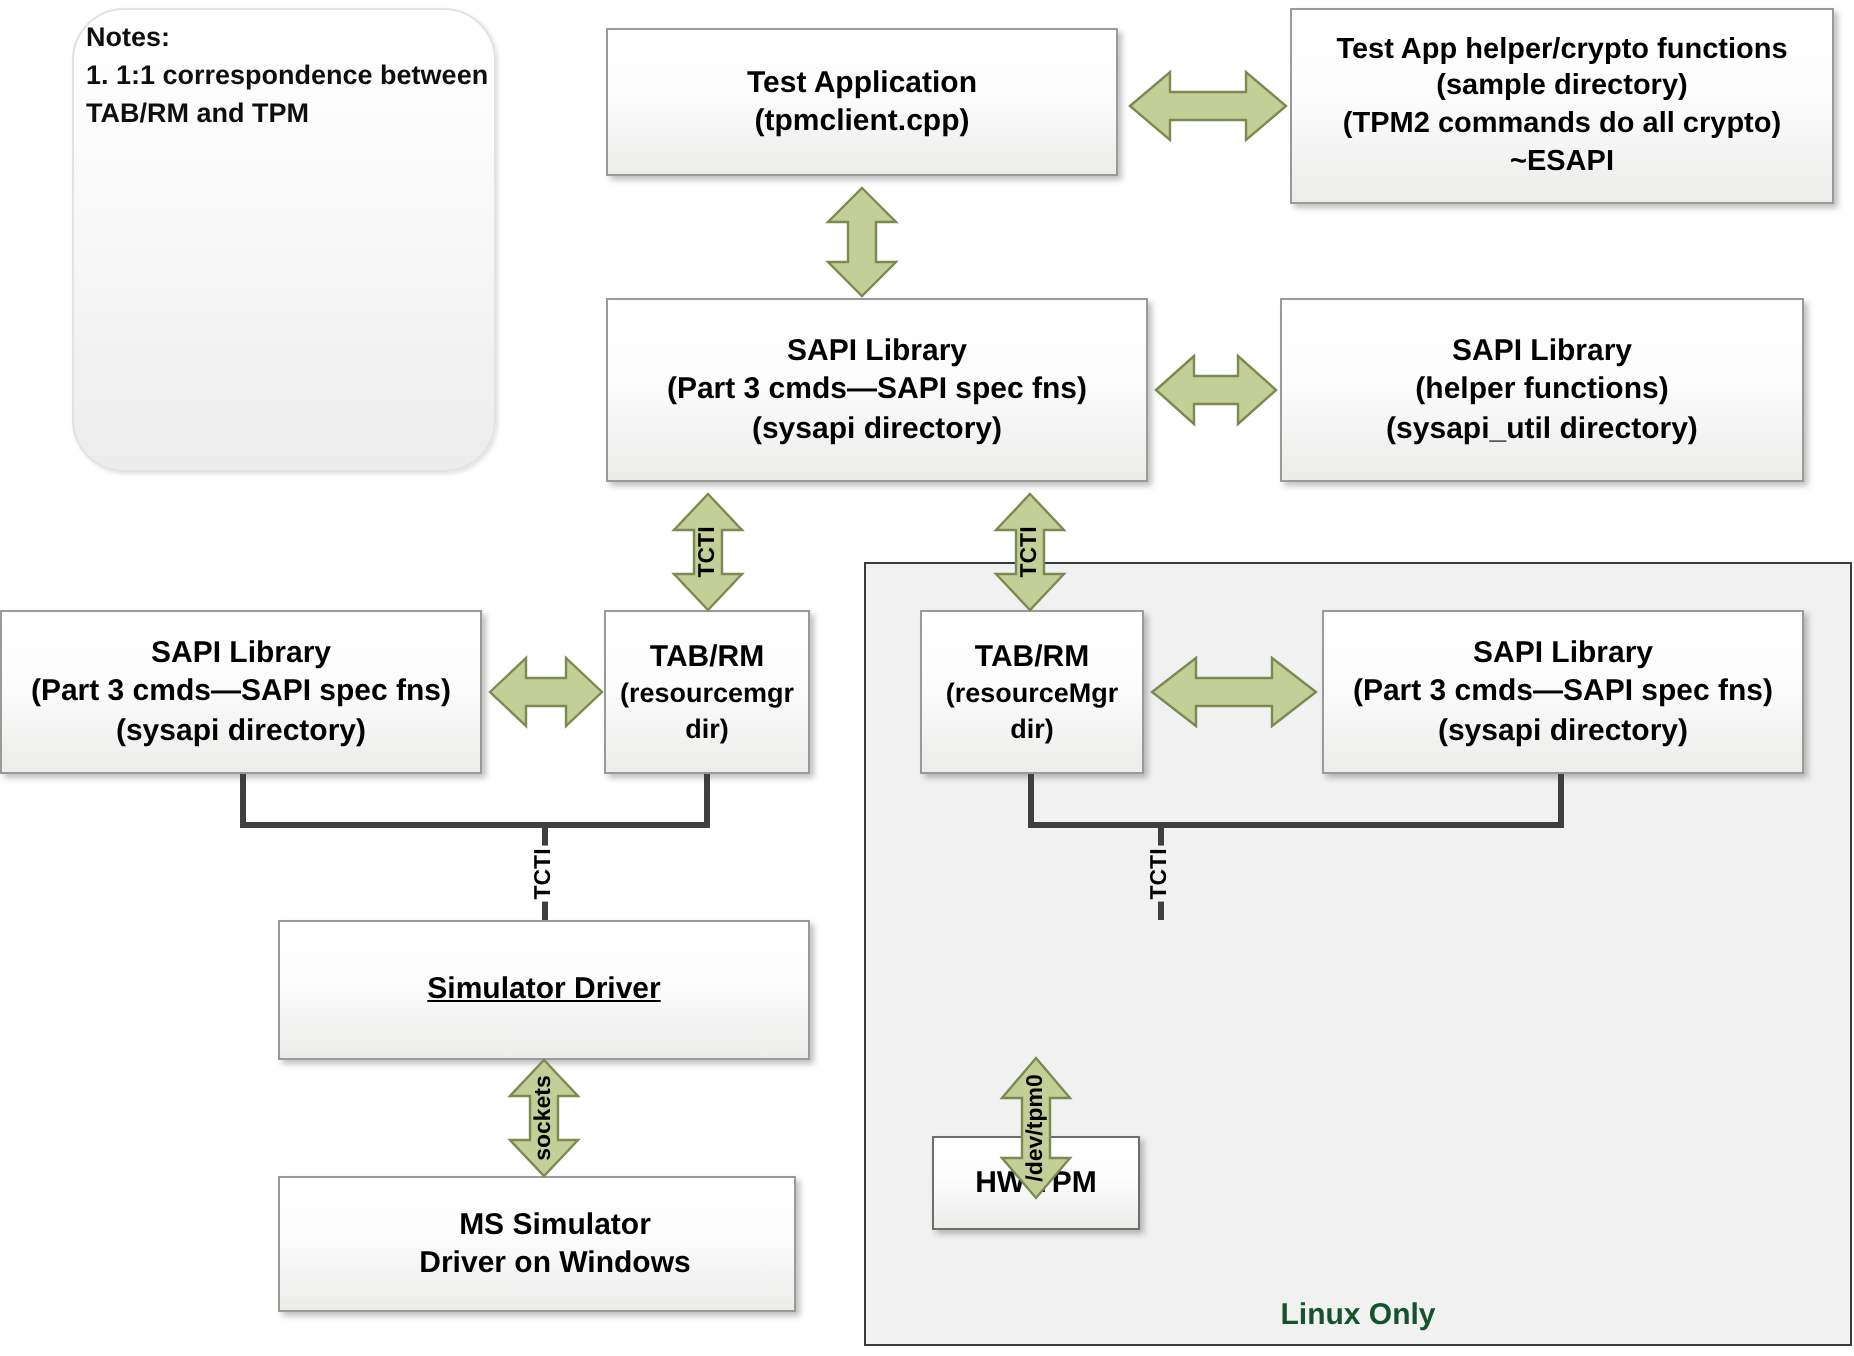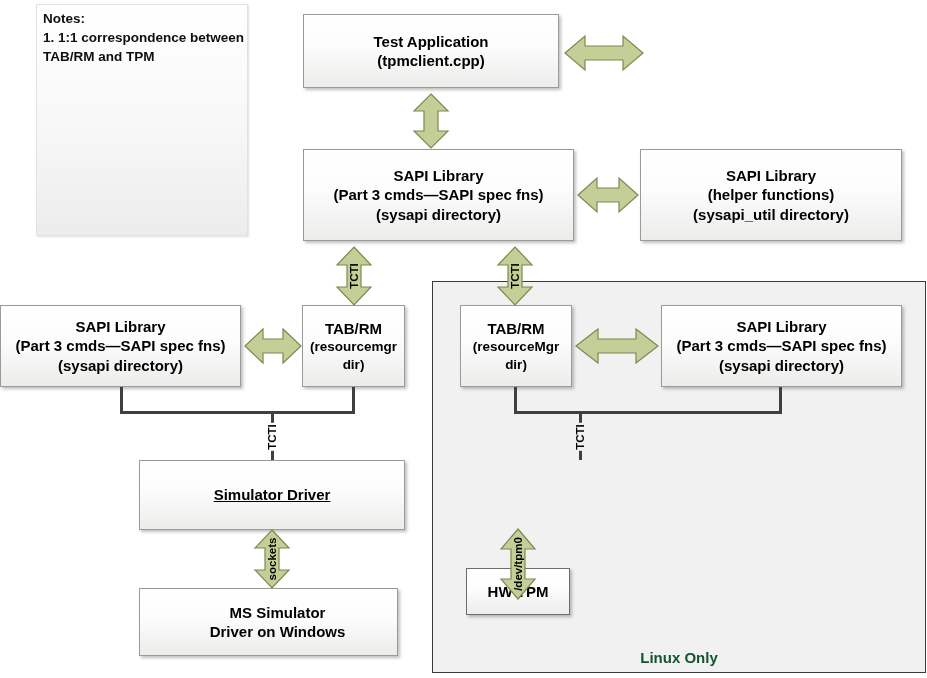--- a/index.html
+++ b/index.html
@@ -102,36 +102,42 @@
   .line {
     position: absolute;
     background: #3f3f3f;
   }
 </style>
 </head>
 <body>
 
 <div id="canvas">
 
-  <div class="notes" style="left:36px; top:4px; width:212px; height:232px;">
+  <div class="notes" style="left:36px; top:4px; width:212px; height:232px;border-radius:26px;">
     <div class="notes-text">
       <div>Notes:</div>
       <div>1.  1:1 correspondence between TAB/RM and TPM</div>
     </div>
   </div>
 
   <div class="region" style="left:432px; top:281px; width:494px; height:392px;">
     <div class="region-label">Linux Only</div>
   </div>
 
   <div class="node" style="left:303px; top:14px; width:256px; height:74px; font-size:15px;">
     <span class="ln">Test Application</span>
     <span class="ln">(tpmclient.cpp)</span>
   </div>
 
+  <div class="node" style="left:645px; top:4px; width:272px; height:98px; font-size:14.5px;">
+    <span class="ln">Test App helper/crypto functions</span>
+    <span class="ln">(sample directory)</span>
+    <span class="ln">(TPM2 commands do all crypto)</span>
+    <span class="ln">~ESAPI</span>
+  </div>
 
   <div class="node" style="left:303px; top:149px; width:271px; height:92px; font-size:15px;">
     <span class="ln">SAPI Library</span>
     <span class="ln">(Part 3 cmds—SAPI spec fns)</span>
     <span class="ln">(sysapi directory)</span>
   </div>
 
   <div class="node" style="left:640px; top:149px; width:262px; height:92px; font-size:15px;">
     <span class="ln">SAPI Library</span>
     <span class="ln">(helper functions)</span>

